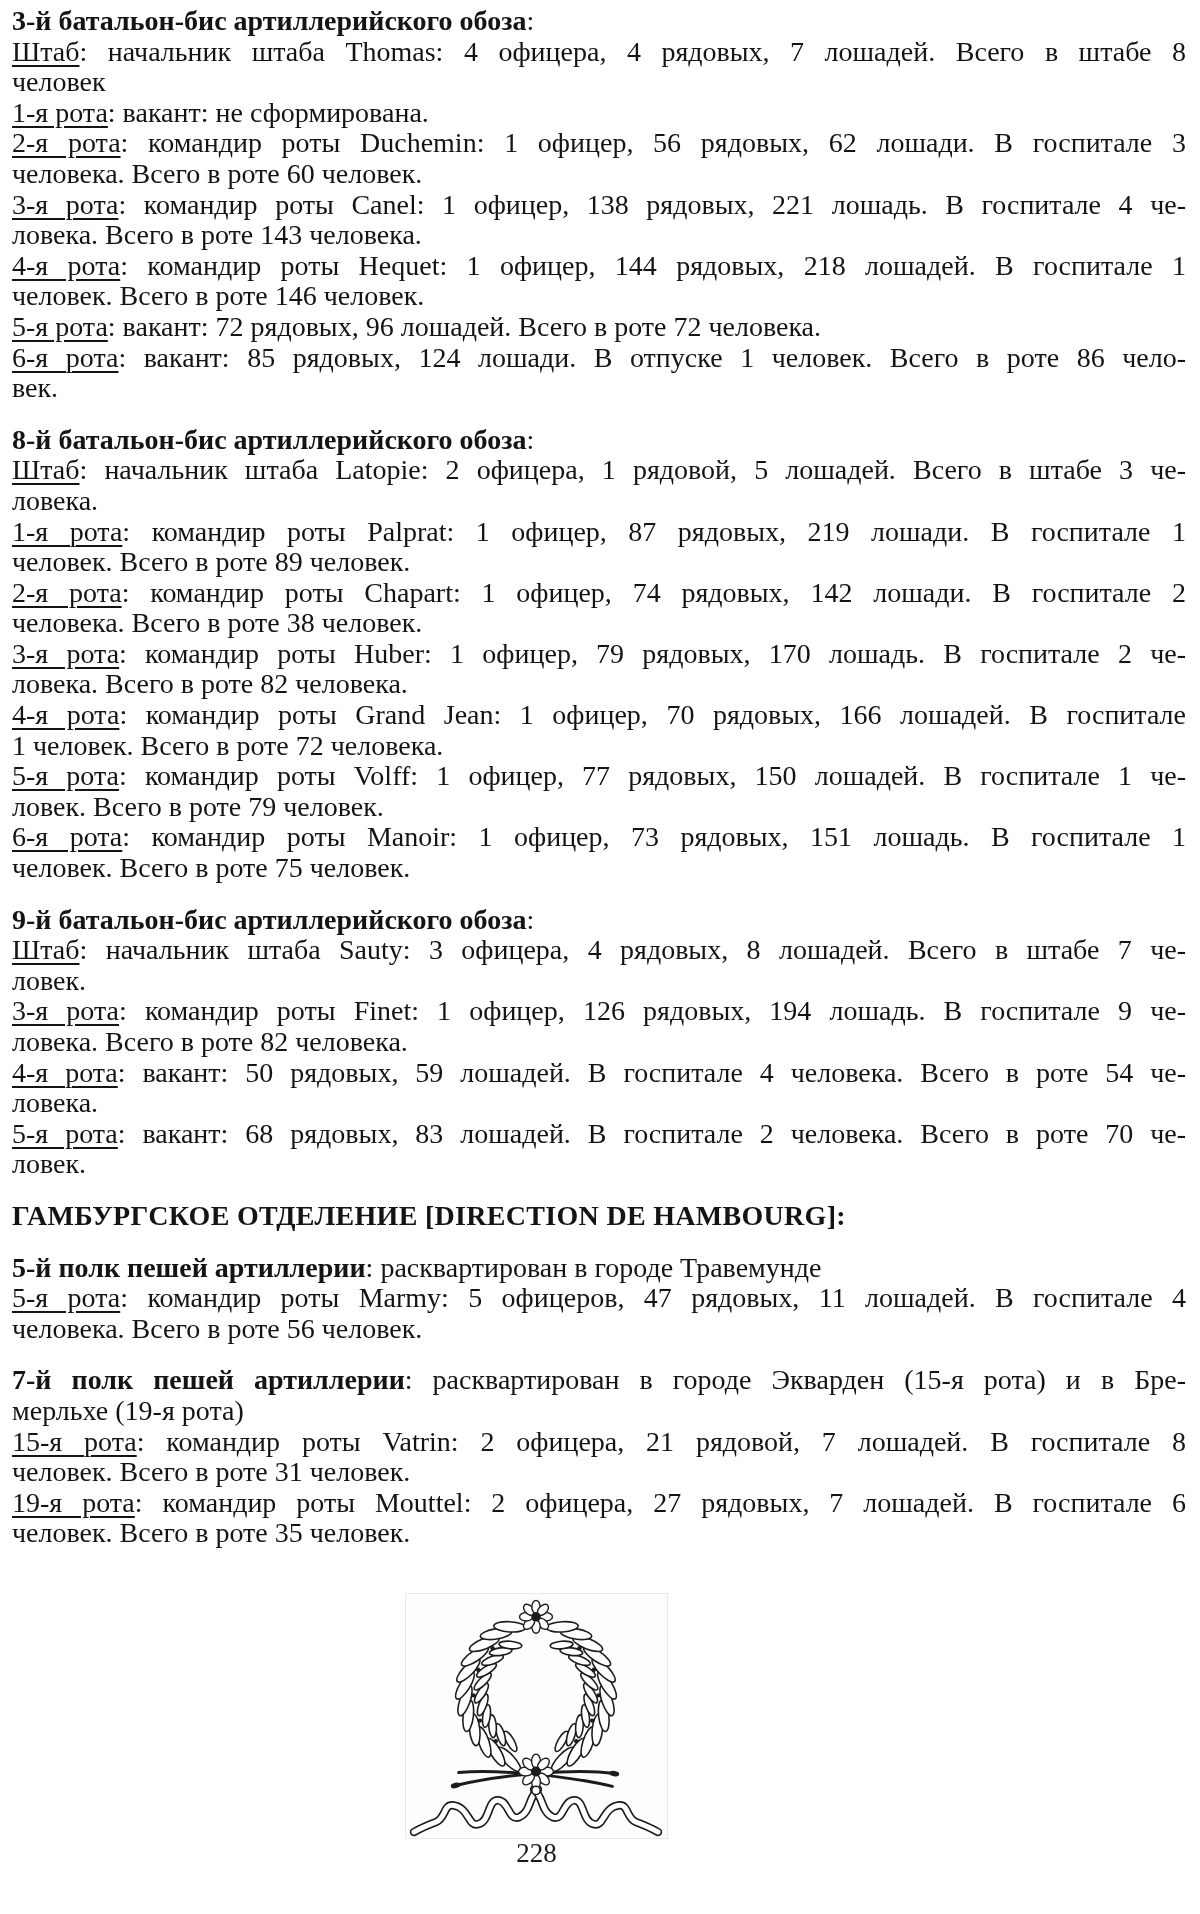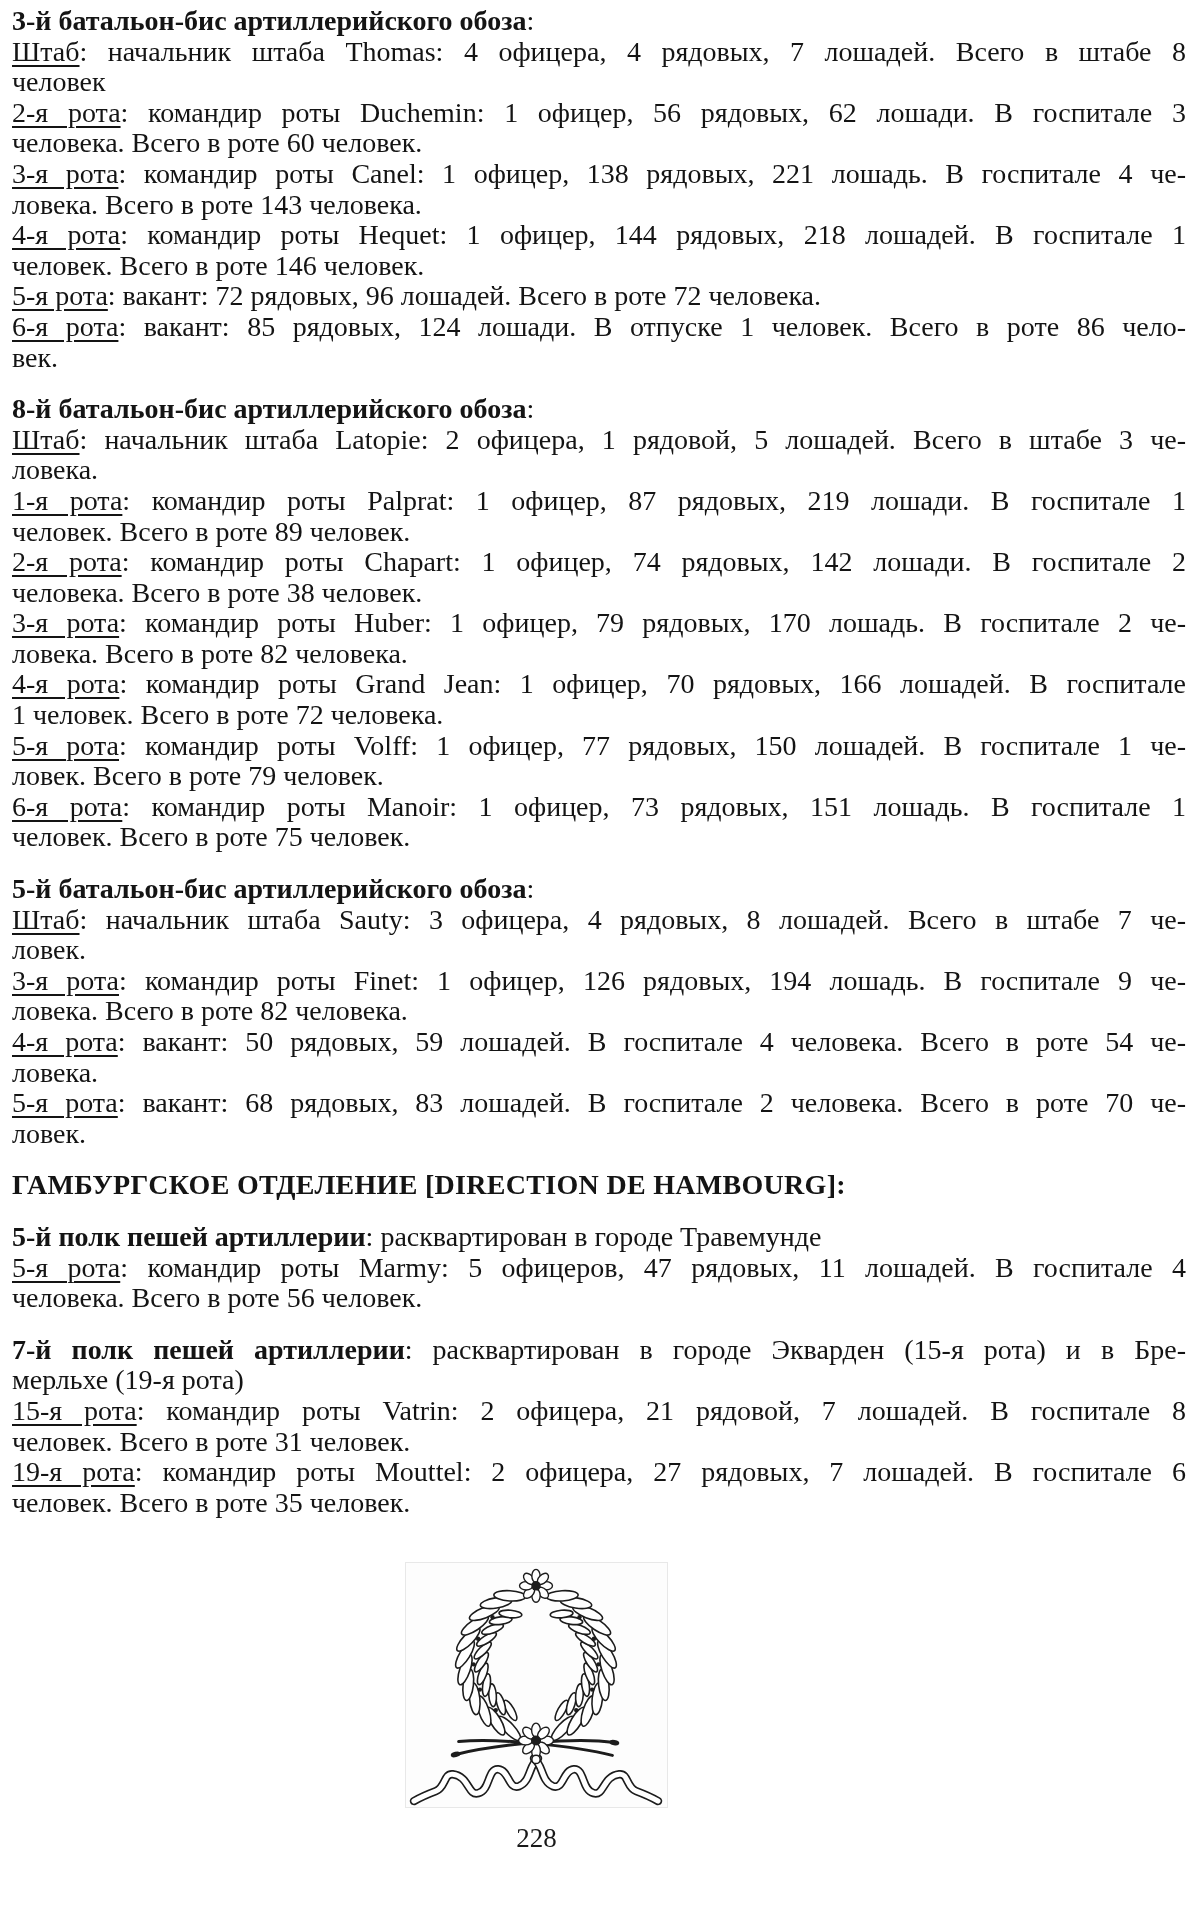--- a/index.html
+++ b/index.html
@@ -45,40 +45,43 @@
     margin: 44px 0 0 393px;
   }
   .emblem-box {
     width: 263px;
     height: 246px;
     box-sizing: border-box;
     border: 1px solid #e8e8e8;
     background: #fdfdfd;
   }
   .page-number {
-    margin-top: 16px;
+    margin-top: 0;
     text-align: center;
     font-size: 27px;
     line-height: 28px;
     color: #1a1a1a;
   }
 </style>
 </head>
 <body>
 
 <div class="page">
   <div class="doc-body">
       <div class="para">
         <div class="line last"><span class="lead-bold">3-й батальон-бис артиллерийского обоза</span>:</div>
       </div>
       <div class="para">
         <div class="line"><span class="lead-underline">Штаб</span>: начальник штаба Thomas: 4 офицера, 4 рядовых, 7 лошадей. Всего в штабе 8</div>
         <div class="line last">человек</div>
       </div>
       <div class="para">
+        <div class="line last"><span class="lead-underline">1-я рота</span>: вакант: не сформирована.</div>
+      </div>
+      <div class="para">
         <div class="line"><span class="lead-underline">2-я рота</span>: командир роты Duchemin: 1 офицер, 56 рядовых, 62 лошади. В госпитале 3</div>
         <div class="line last">человека. Всего в роте 60 человек.</div>
       </div>
       <div class="para">
         <div class="line"><span class="lead-underline">3-я рота</span>: командир роты Canel: 1 офицер, 138 рядовых, 221 лошадь. В госпитале 4 че-</div>
         <div class="line last">ловека. Всего в роте 143 человека.</div>
       </div>
       <div class="para">
         <div class="line"><span class="lead-underline">4-я рота</span>: командир роты Hequet: 1 офицер, 144 рядовых, 218 лошадей. В госпитале 1</div>
         <div class="line last">человек. Всего в роте 146 человек.</div>
@@ -115,21 +118,21 @@
       </div>
       <div class="para">
         <div class="line"><span class="lead-underline">5-я рота</span>: командир роты Volff: 1 офицер, 77 рядовых, 150 лошадей. В госпитале 1 че-</div>
         <div class="line last">ловек. Всего в роте 79 человек.</div>
       </div>
       <div class="para">
         <div class="line"><span class="lead-underline">6-я рота</span>: командир роты Manoir: 1 офицер, 73 рядовых, 151 лошадь. В госпитале 1</div>
         <div class="line last">человек. Всего в роте 75 человек.</div>
       </div>
       <div class="para space">
-        <div class="line last"><span class="lead-bold">5-й батальон-бис артиллерийского обоза</span>:</div>
+        <div class="line last"><span class="lead-bold">9-й батальон-бис артиллерийского обоза</span>:</div>
       </div>
       <div class="para">
         <div class="line"><span class="lead-underline">Штаб</span>: начальник штаба Sauty: 3 офицера, 4 рядовых, 8 лошадей. Всего в штабе 7 че-</div>
         <div class="line last">ловек.</div>
       </div>
       <div class="para">
         <div class="line"><span class="lead-underline">3-я рота</span>: командир роты Finet: 1 офицер, 126 рядовых, 194 лошадь. В госпитале 9 че-</div>
         <div class="line last">ловека. Всего в роте 82 человека.</div>
       </div>
       <div class="para">

